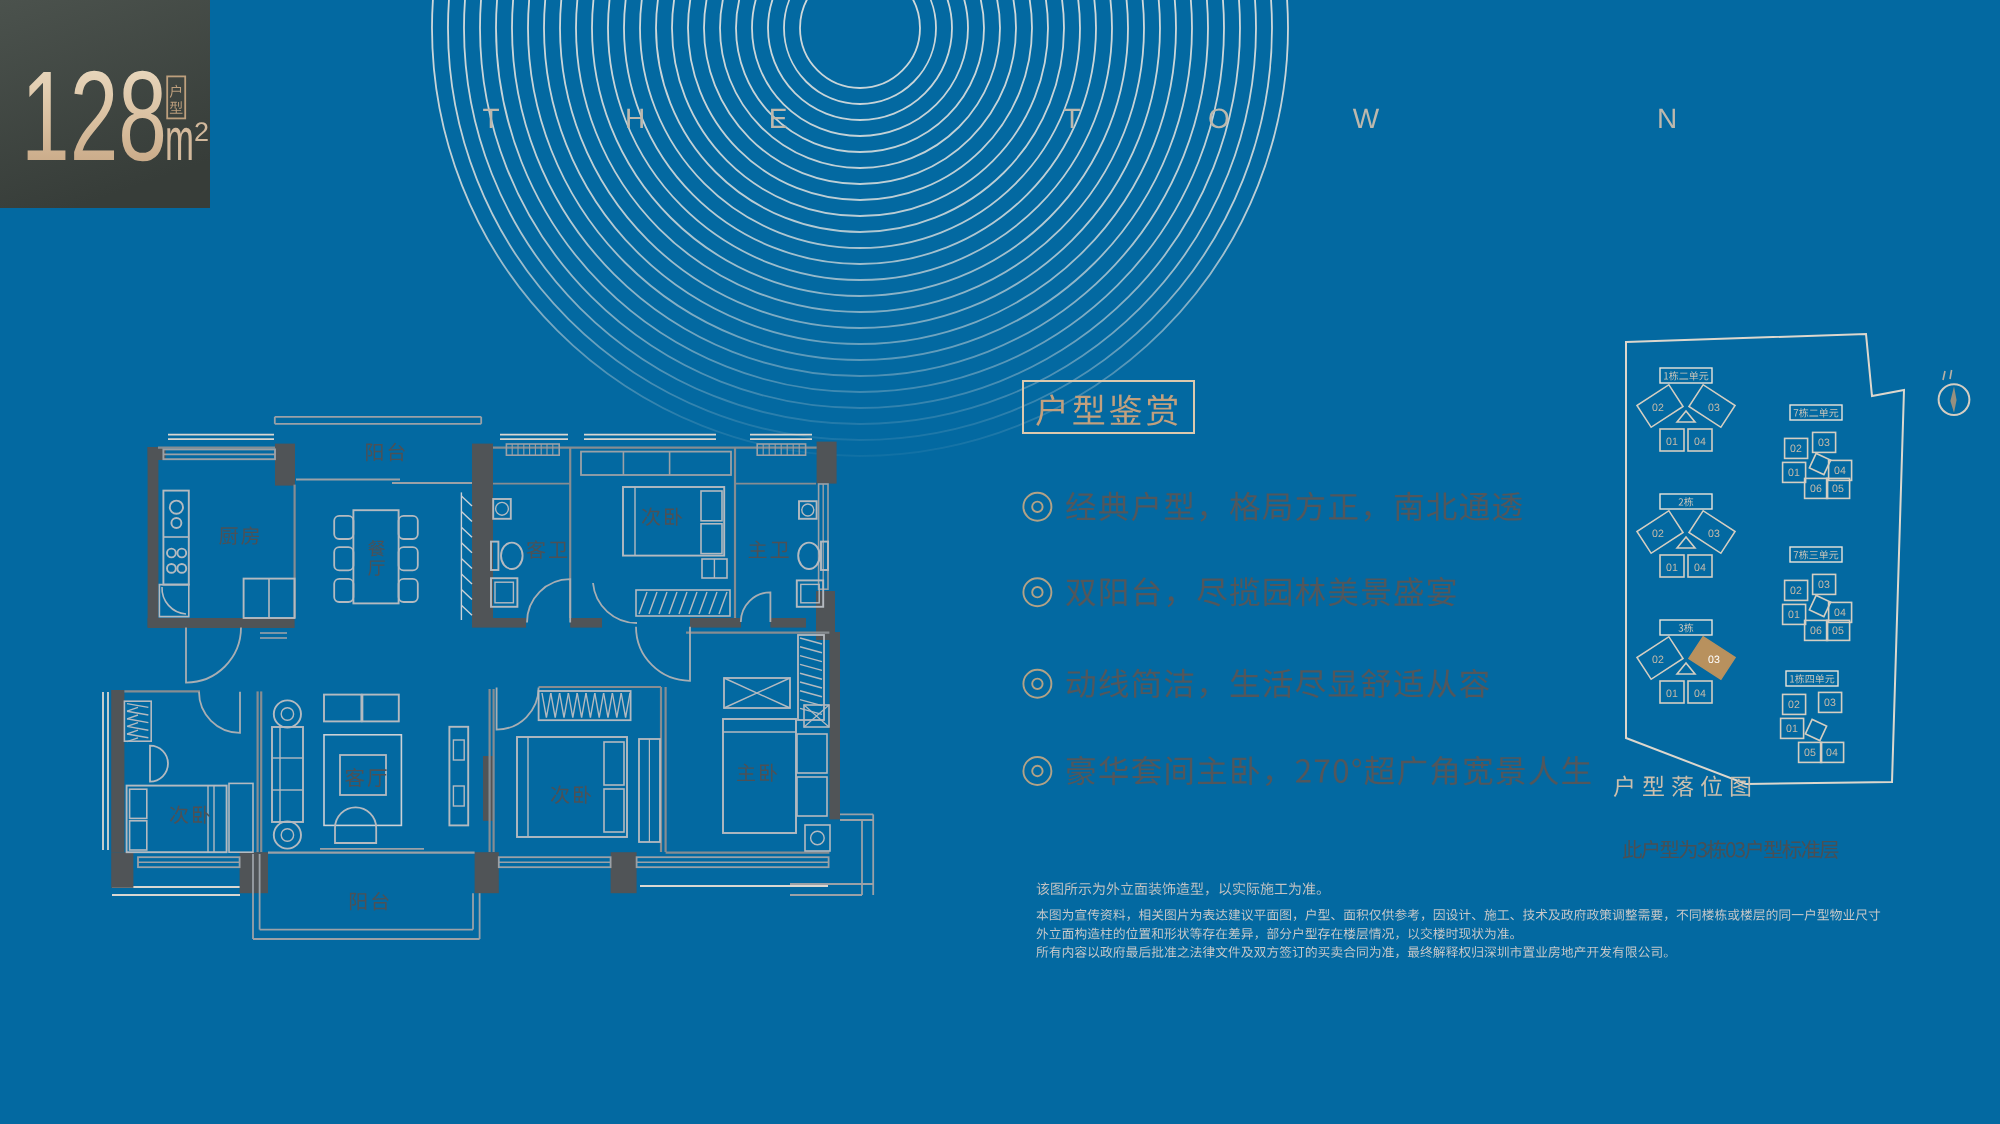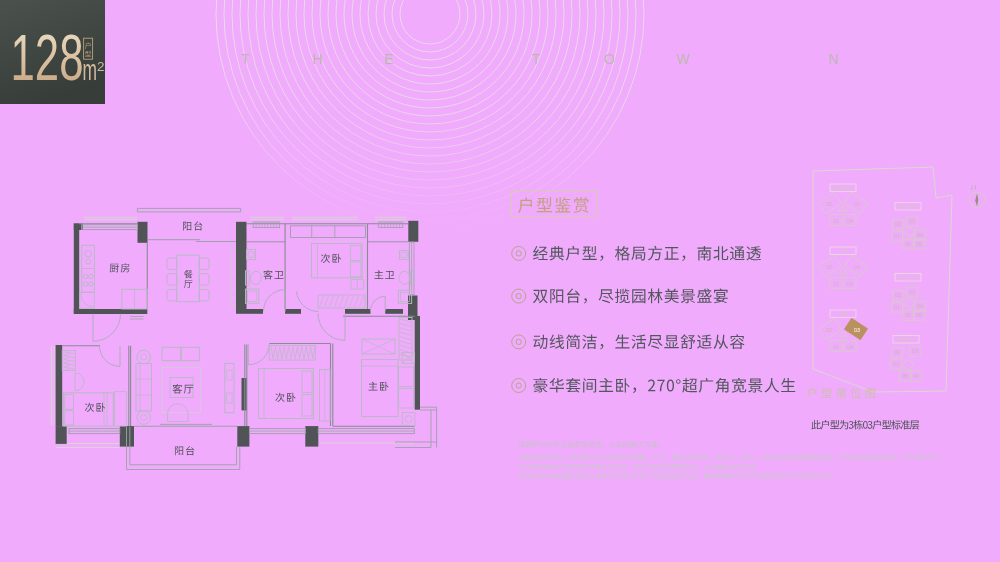--- a/index.html
+++ b/index.html
@@ -1,15 +1,15 @@
 <!DOCTYPE html>
 <html><head><meta charset="utf-8"><title>128</title>
 <style>
 html,body{margin:0;padding:0;background:#fff;}
-#page{position:relative;width:1000px;height:562px;overflow:hidden;background:#f0abfc;font-family:"Liberation Sans",sans-serif;}
+#page{position:relative;width:1000px;height:562px;overflow:hidden;background:#0369a1;font-family:"Liberation Sans",sans-serif;}
 </style></head>
 <body>
 <div id="page">
 <svg width="1000" height="562" viewBox="0 0 1000 562">
 <defs>
 <linearGradient id="bgrad" x1="0" y1="0" x2="0.35" y2="1">
 <stop offset="0" stop-color="#4b524d"></stop>
           <stop offset="1" stop-color="#373d39"></stop>
 </linearGradient>
 <linearGradient id="ggrad" x1="0" y1="0" x2="0" y2="1">

